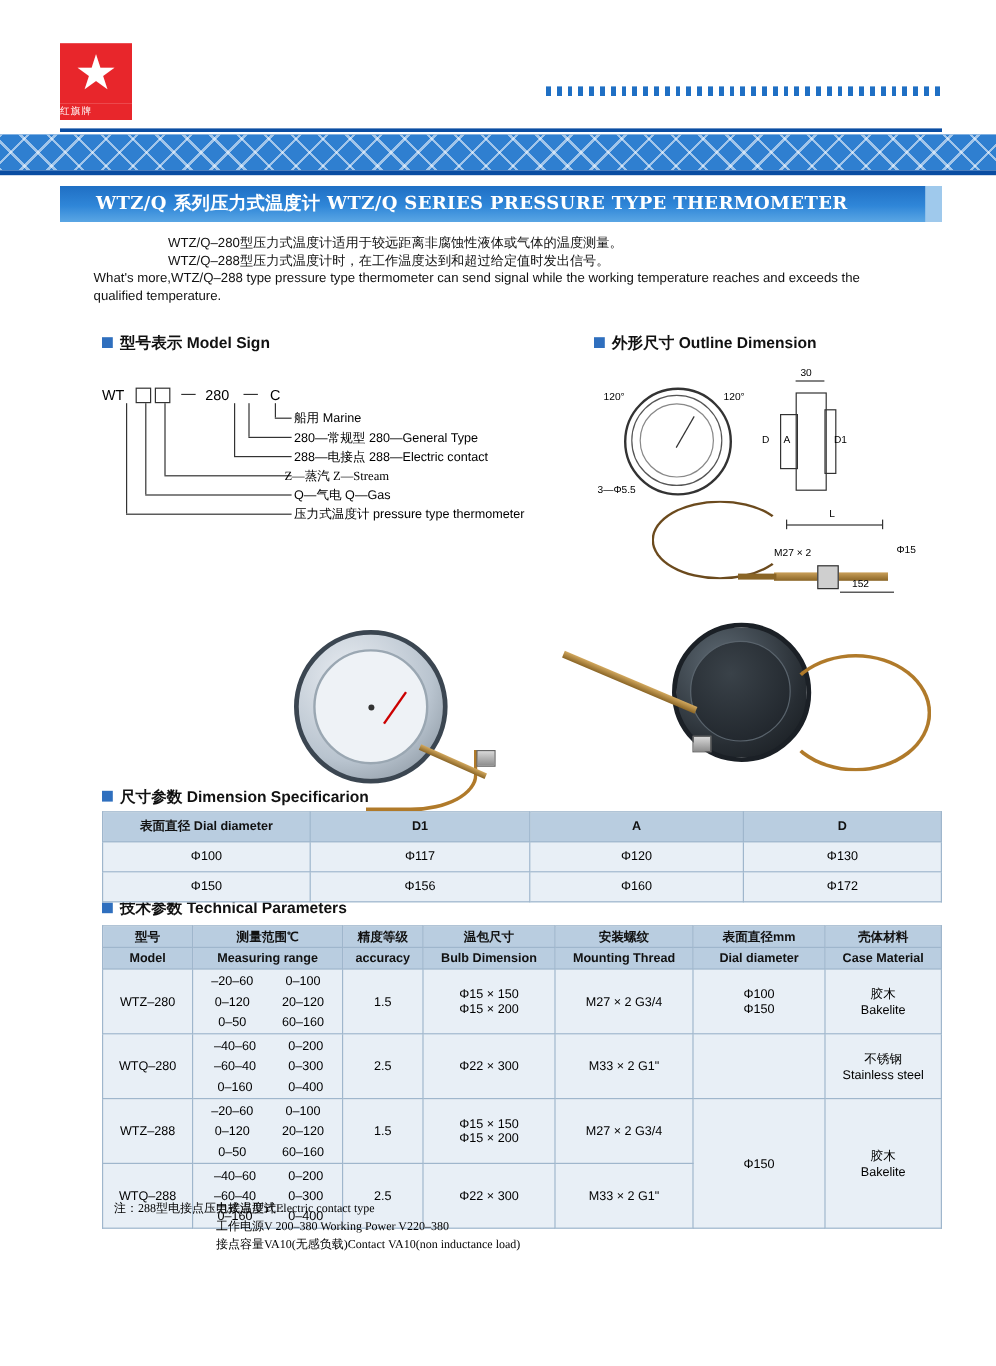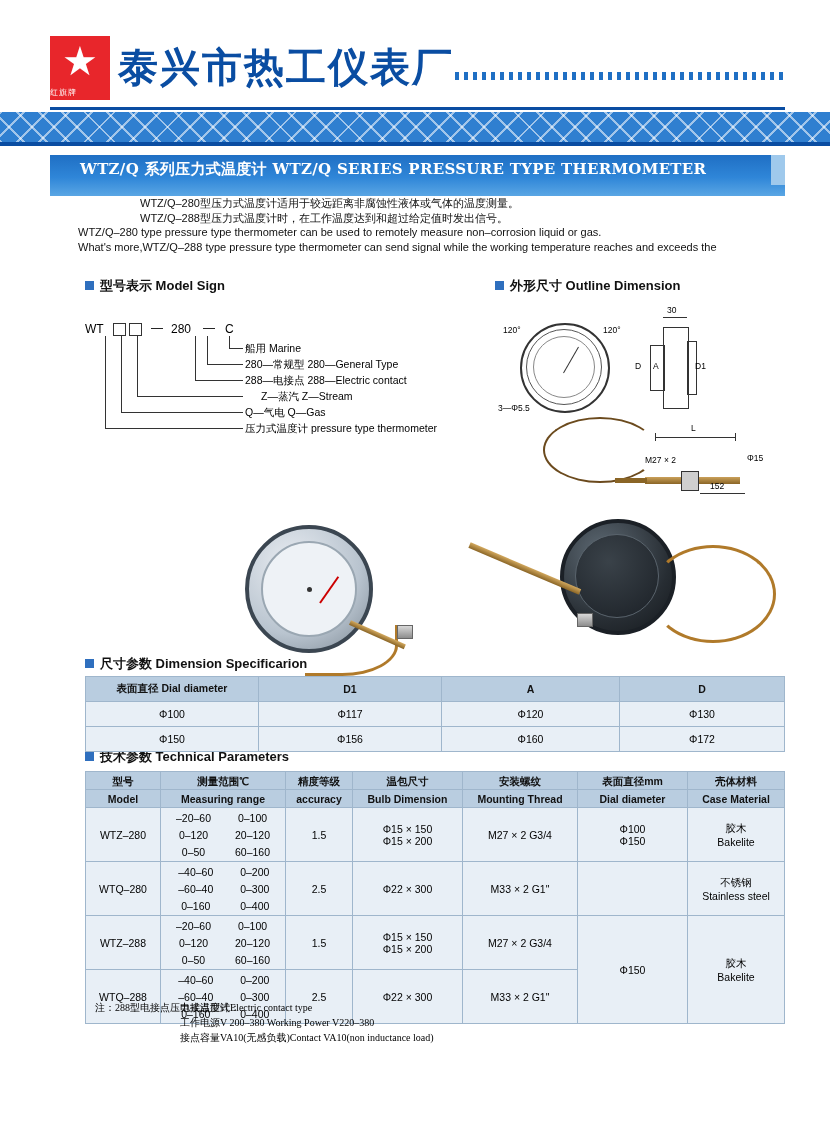--- a/index.html
+++ b/index.html
@@ -41,21 +41,21 @@
   .band .zig{
     position:absolute;top:0;left:0;width:830px;height:30px;
     background:
       repeating-linear-gradient(135deg, rgba(255,255,255,.55) 0 2px, transparent 2px 16px),
       repeating-linear-gradient(45deg, rgba(255,255,255,.55) 0 2px, transparent 2px 16px);
   }
   .band-bottom{position:absolute;left:0;top:142px;width:830px;height:4px;background:#0a4da2;}
 
   
   .titlebar{
-    position:absolute;left:50px;top:155px;width:735px;height:41px;
+    position:absolute;left:50px;top:155px;width:735px;height:30px;
     background:linear-gradient(to bottom,#1f6fc4,#2f86d8 55%,#5aa6e4);
   }
   .titlebar .t{
     position:absolute;left:30px;top:5px;color:#fff;font-weight:bold;font-size:15px;
     font-family:"DejaVu Serif", serif;letter-spacing:.3px;
   }
   .titlebar .cap{position:absolute;right:0;top:0;width:14px;height:30px;background:#9fc9ec;}
 
   
   .intro{position:absolute;left:78px;top:196px;width:707px;font-size:11px;line-height:14.5px;color:#111;}
@@ -138,39 +138,38 @@
 
 <div class="page">
 
   <div class="header">
     <div class="logo">
       <div class="star-box">
         <span class="star">★</span>
       </div>
       <div class="brand">红旗牌</div>
     </div>
-    <div class="company">泰兴市热工仪表厂</div>
     <div class="dots"></div>
     <div class="hr-blue"></div>
   </div>
   <div class="band">
       <div class="zig"></div>
     </div>
   <div class="band-bottom"></div>
 
   <div class="titlebar">
     <div class="t">WTZ/Q 系列压力式温度计 WTZ/Q SERIES PRESSURE TYPE THERMOMETER</div>
     <div class="cap"></div>
   </div>
 
   <div class="intro">
     <div class="ind">WTZ/Q–280型压力式温度计适用于较远距离非腐蚀性液体或气体的温度测量。</div>
     <div class="ind">WTZ/Q–288型压力式温度计时，在工作温度达到和超过给定值时发出信号。</div>
-    <div>WTZ/Q–280 type pressure type thermometer can be used to remotely measure non–corrosion liquid or gas.</div>
     <div>What's more,WTZ/Q–288 type pressure type thermometer can send signal while the working temperature reaches and exceeds the</div>
+    <div>qualified temperature.</div>
   </div>
 
   <div class="sec" style="left:85px;top:277px;">
     <span class="sq"></span><span>型号表示 Model Sign</span>
   </div>
   <div class="sec" style="left:495px;top:277px;">
     <span class="sq"></span><span>外形尺寸 Outline Dimension</span>
   </div>
   <div class="sec" style="left:85px;top:655px;">
     <span class="sq"></span><span>尺寸参数 Dimension Specificarion</span>
@@ -197,21 +196,21 @@
     <div class="vline" style="left:52px;top:18px;height:60px;"></div>
     <div class="hline" style="left:52px;top:78px;width:106px;"></div>
     <div class="vline" style="left:36px;top:18px;height:76px;"></div>
     <div class="hline" style="left:36px;top:94px;width:122px;"></div>
     <div class="vline" style="left:20px;top:18px;height:92px;"></div>
     <div class="hline" style="left:20px;top:110px;width:138px;"></div>
 
     <div class="lbl" style="left:160px;top:24px;">船用 Marine</div>
     <div class="lbl" style="left:160px;top:40px;">280—常规型 280—General Type</div>
     <div class="lbl" style="left:160px;top:56px;">288—电接点 288—Electric contact</div>
-    <div class="lbl" style="left:176px;top:72px;">Z—蒸汽  Z—Stream</div>
+    <div class="lbl" style="left:152px;top:72px;font-family:Liberation Serif, serif;">Z—蒸汽  Z—Stream</div>
     <div class="lbl" style="left:160px;top:88px;">Q—气电 Q—Gas</div>
     <div class="lbl" style="left:160px;top:104px;">压力式温度计 pressure type thermometer</div>
   </div>
 
   <div class="outline">
     <div class="dial-face"></div>
     <div class="dial-face2"></div>
     <div class="dial-face3"></div>
     <div class="needle"></div>
     <div class="sm-txt" style="left:8px;top:20px;">120°</div>

